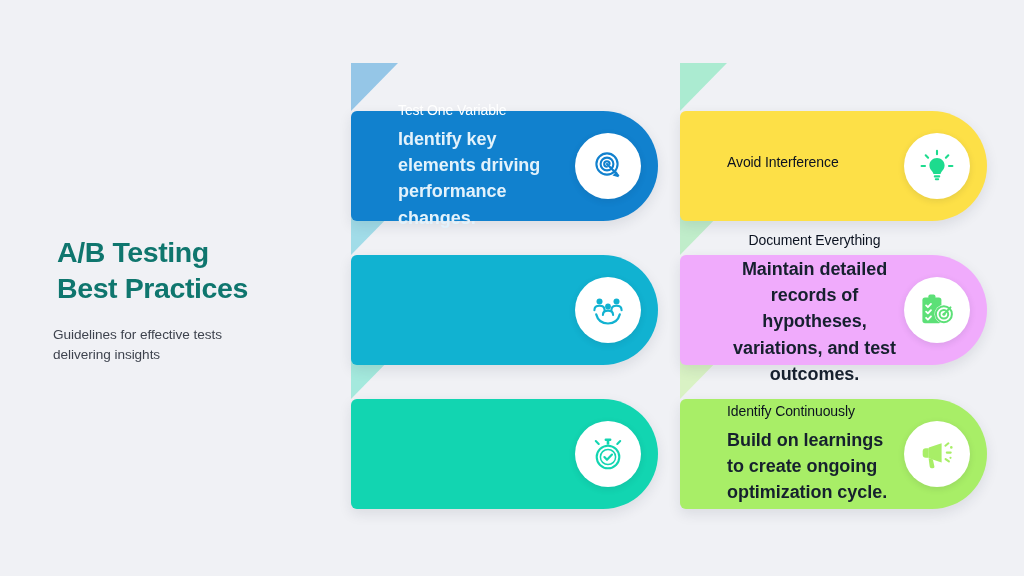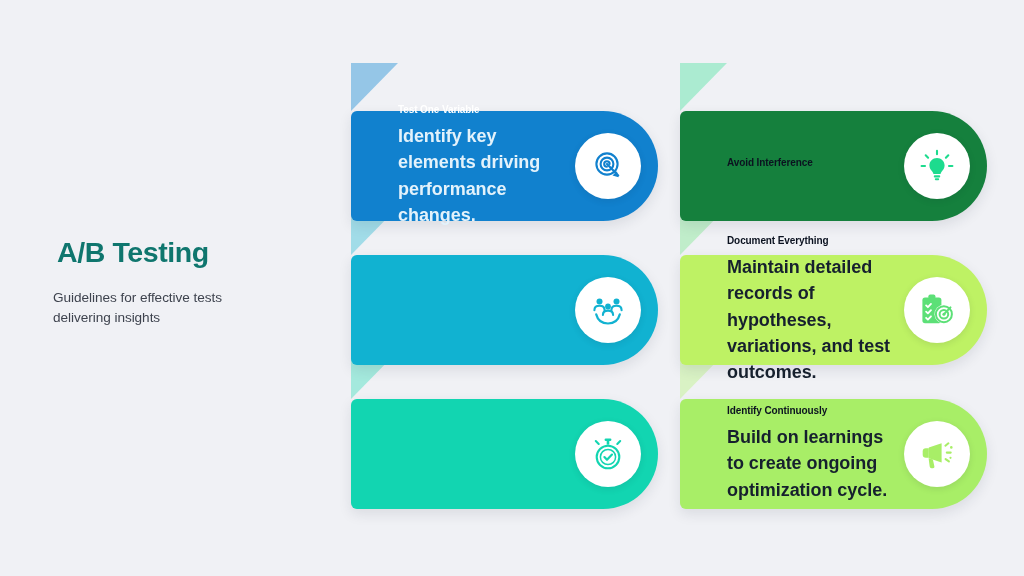--- a/index.html
+++ b/index.html
@@ -40,21 +40,21 @@
     border-radius:6px 56px 56px 6px;
     box-shadow:0 5px 13px rgba(30,40,60,.10);
   }
 
   .card .txt{
     position:absolute;left:47px;top:50%;
     transform:translateY(-50%);
     width:175px;
   }
   .card .ctitle{
-    font-size:10px;font-weight:700;line-height:1.2;
+    font-size:14px;font-weight:400;line-height:1.2;
     letter-spacing:-0.1px;margin:0 0 7px 0;
   }
   .card .cdesc{
     font-size:18px;line-height:1.46;font-weight:700;
     letter-spacing:-0.05px;margin:0;
   }
 
   .light .ctitle{color:#ffffff;}
   .light .cdesc{color:#e3f2fb;}
   .dark  .ctitle{color:#0b1220;}
@@ -71,20 +71,21 @@
   .icon-circle svg{display:block;}
 </style>
 </head>
 <body style="background: rgb(240, 241, 245);">
 
 <div id="stage">
 
   <div id="headline">
     <h1 class="title">
       <span>A/B Testing</span><br>
+      <span>Best Practices</span>
     </h1>
     <p class="subtitle">
       <span>Guidelines for effective tests</span><br>
       <span>delivering insights</span>
     </p>
   </div>
 
   <div id="cards-layer">
       <div class="card-wrap" style="left: 351px; top: 63px; z-index: 10;">
         <div class="fold">
@@ -155,21 +156,21 @@
             </span>
           </div>
         </div>
       </div>
       <div class="card-wrap" style="left: 680px; top: 63px; z-index: 10;">
         <div class="fold">
           <svg viewBox="0 0 47 48" preserveAspectRatio="none">
        <path d="M0 0 H47 L0 48 Z" fill="#74e7b5"></path>
      </svg>
         </div>
-        <div class="card dark" style="background: #15803d;">
+        <div class="card dark" style="background: #fde047;">
           <div class="txt">
             <p class="ctitle">Avoid Interference</p>
           </div>
           <div class="icon-circle">
             <span>
               <svg width="34" height="34" viewBox="0 0 34 34" fill="none">
         <path d="M17 9.1c-4.3 0-7.6 3.3-7.6 7.4 0 3 1.8 4.9 3 6.2.7.8 1 1.5 1 2.4h7.2c0-.9.3-1.6 1-2.4 1.2-1.3 3-3.2 3-6.2 0-4.1-3.3-7.4-7.6-7.4z" fill="#1ddb8e"></path>
         <rect x="13.8" y="26.3" width="6.4" height="2.1" rx="1" fill="#1ddb8e"></rect>
         <rect x="14.8" y="29.2" width="4.4" height="2" rx="1" fill="#1ddb8e"></rect>
         <path d="M17 1.9v3.4M5.7 6.3l2.4 2.4M28.3 6.3l-2.4 2.4M1.6 17h3.4M29 17h3.4" stroke="#1ddb8e" stroke-width="2.1" stroke-linecap="round"></path>
@@ -177,21 +178,21 @@
             </span>
           </div>
         </div>
       </div>
       <div class="card-wrap" style="left: 680px; top: 207px; z-index: 9;">
         <div class="fold">
           <svg viewBox="0 0 47 48" preserveAspectRatio="none">
        <path d="M0 0 H47 L0 48 Z" fill="#9aeaa8"></path>
      </svg>
         </div>
-        <div class="card dark" style="background: #bef264;">
+        <div class="card dark" style="background: #f0abfc; text-align: center;">
           <div class="txt">
             <p class="ctitle">Document Everything</p>
             <p class="cdesc">Maintain detailed records of hypotheses, variations, and test outcomes.</p>
           </div>
           <div class="icon-circle">
             <span>
               <svg width="36" height="34" viewBox="0 0 36 34" fill="none">
         <rect x="3.4" y="4.6" width="19" height="25.6" rx="2.6" fill="#5ce077"></rect>
         <rect x="9.4" y="1.4" width="7" height="5" rx="1.8" fill="#5ce077"></rect>
         <path d="M7.1 12.4l1.8 1.8 3.1-3.3M7.1 18.6l1.8 1.8 3.1-3.3M7.1 24.8l1.8 1.8 3.1-3.3" stroke="#ffffff" stroke-width="1.8" stroke-linecap="round" stroke-linejoin="round"></path>

